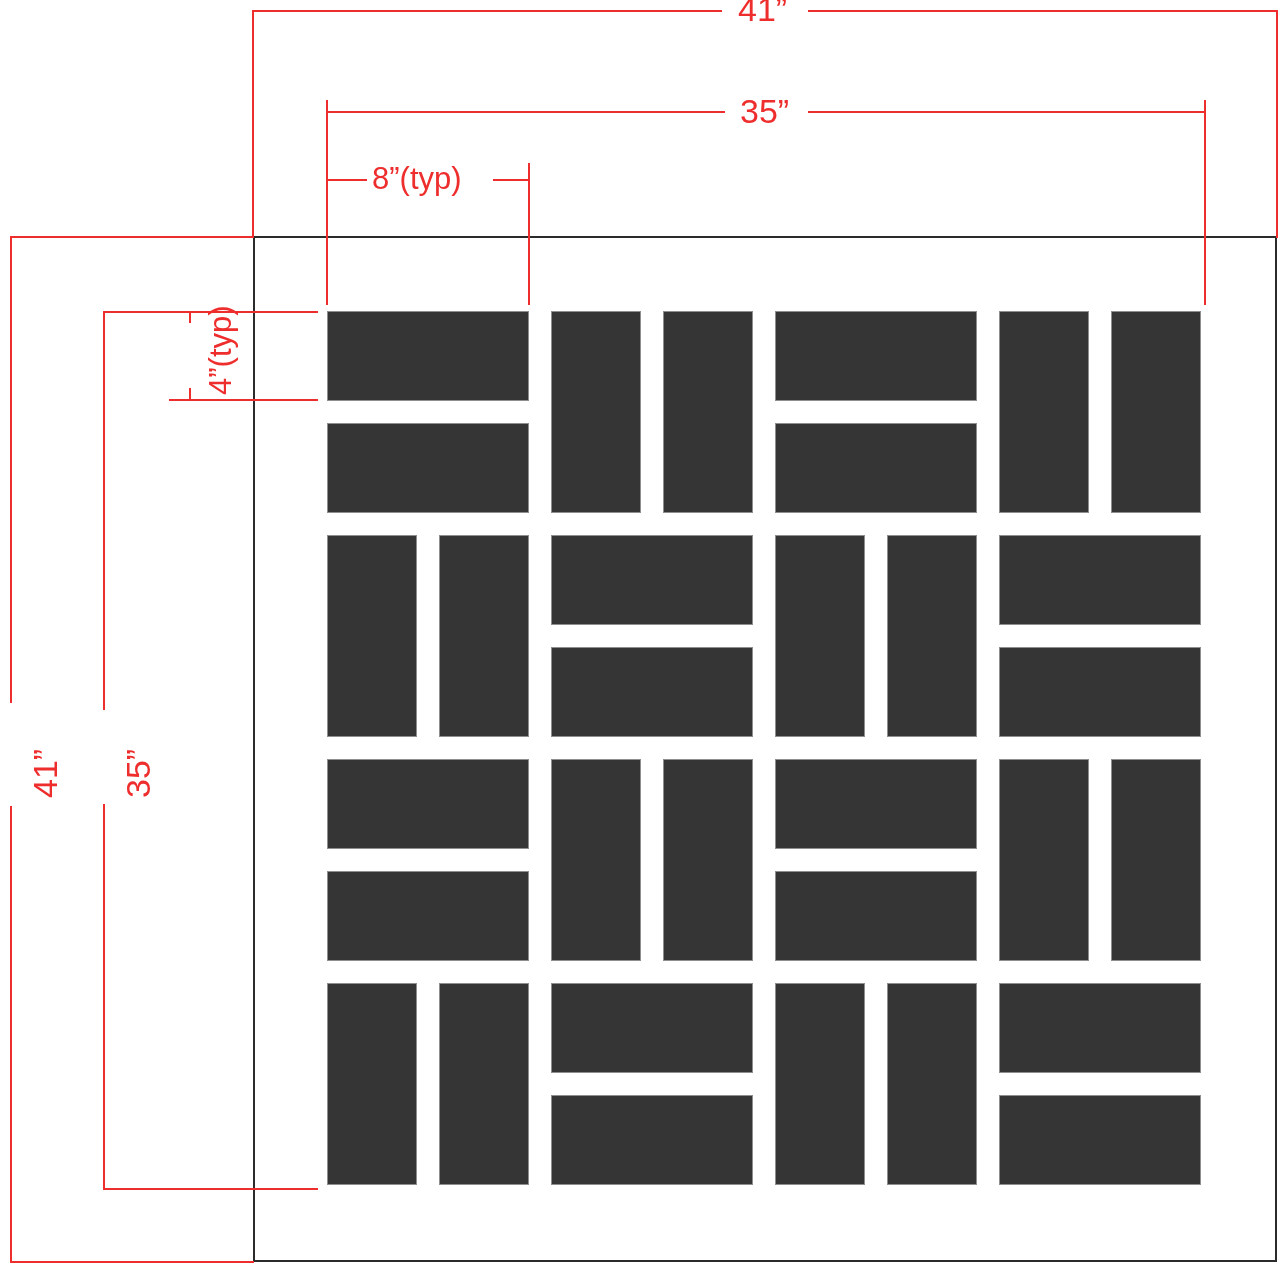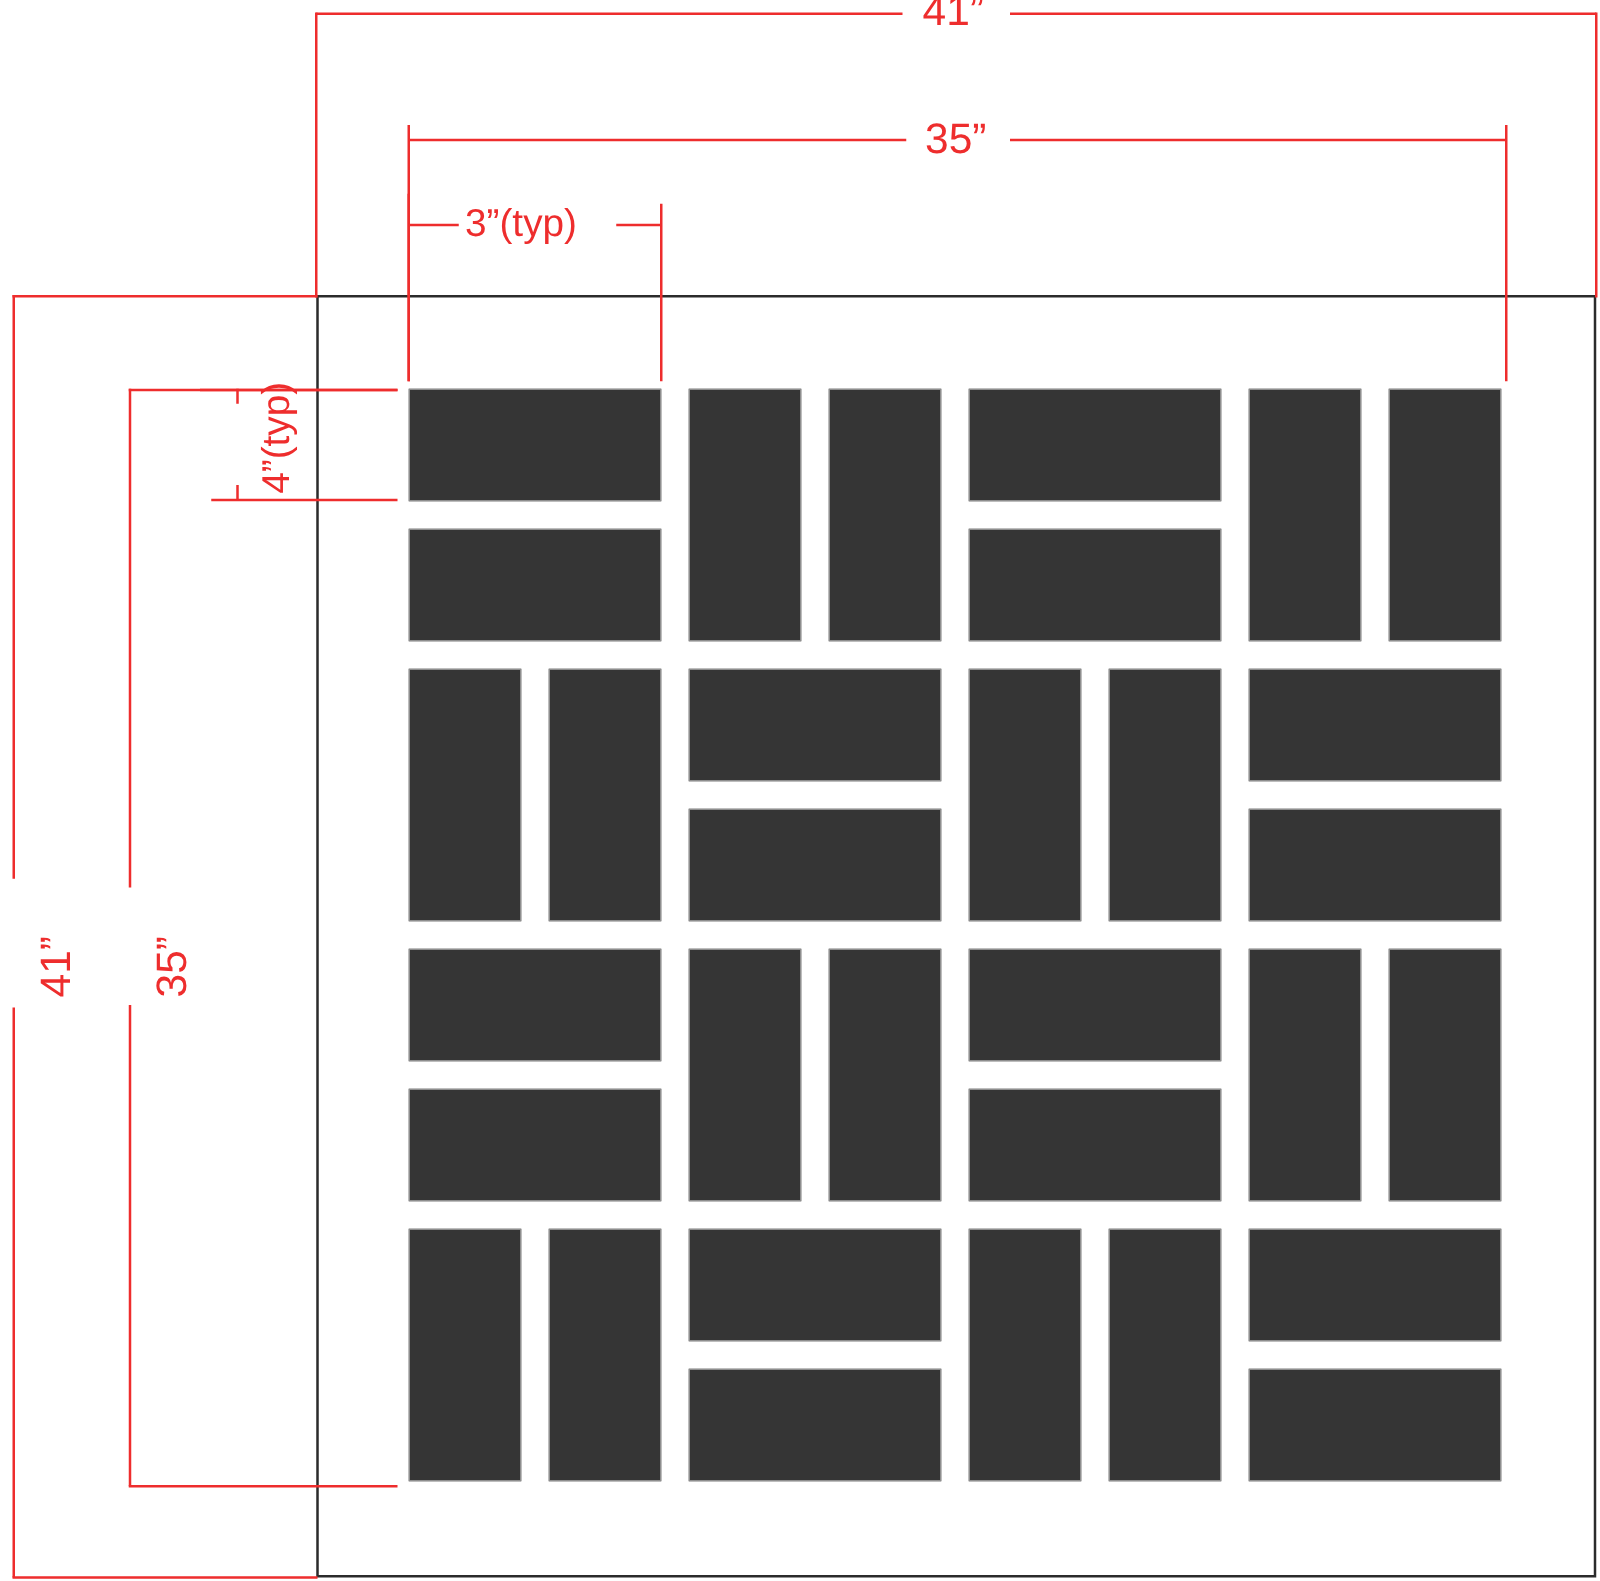--- a/index.html
+++ b/index.html
@@ -113,21 +113,21 @@
   <div class="dim-line dim-v" style="left:326px; top:100px; height:205px;"></div>
   <div class="dim-line dim-v" style="left:1204px; top:100px; height:205px;"></div>
   <div class="dim-line dim-h" style="left:327px; top:111px; width:398px;"></div>
   <div class="dim-line dim-h" style="left:808px; top:111px; width:397px;"></div>
   <div class="dim-label" style="left:740px; top:94px;">35”</div>
 
   <div class="dim-line dim-v" style="left:326px; top:155px; height:150px;"></div>
   <div class="dim-line dim-v" style="left:528px; top:163px; height:142px;"></div>
   <div class="dim-line dim-h" style="left:327px; top:179px; width:40px;"></div>
   <div class="dim-line dim-h" style="left:493px; top:179px; width:36px;"></div>
-  <div class="dim-label small" style="left:372px; top:163px;">3”(typ)</div>
+  <div class="dim-label small" style="left:372px; top:163px;">8”(typ)</div>
 
   <div class="dim-line dim-h" style="left:10px; top:236px; width:244px;"></div>
   <div class="dim-line dim-h" style="left:10px; top:1261px; width:244px;"></div>
   <div class="dim-line dim-v" style="left:10px; top:236px; height:467px;"></div>
   <div class="dim-line dim-v" style="left:10px; top:806px; height:456px;"></div>
   <div class="dim-label rot-cw" style="left:28px; top:798px;">41”</div>
 
   <div class="dim-line dim-h" style="left:103px; top:311px; width:215px;"></div>
   <div class="dim-line dim-h" style="left:103px; top:1188px; width:215px;"></div>
   <div class="dim-line dim-v" style="left:103px; top:311px; height:399px;"></div>

